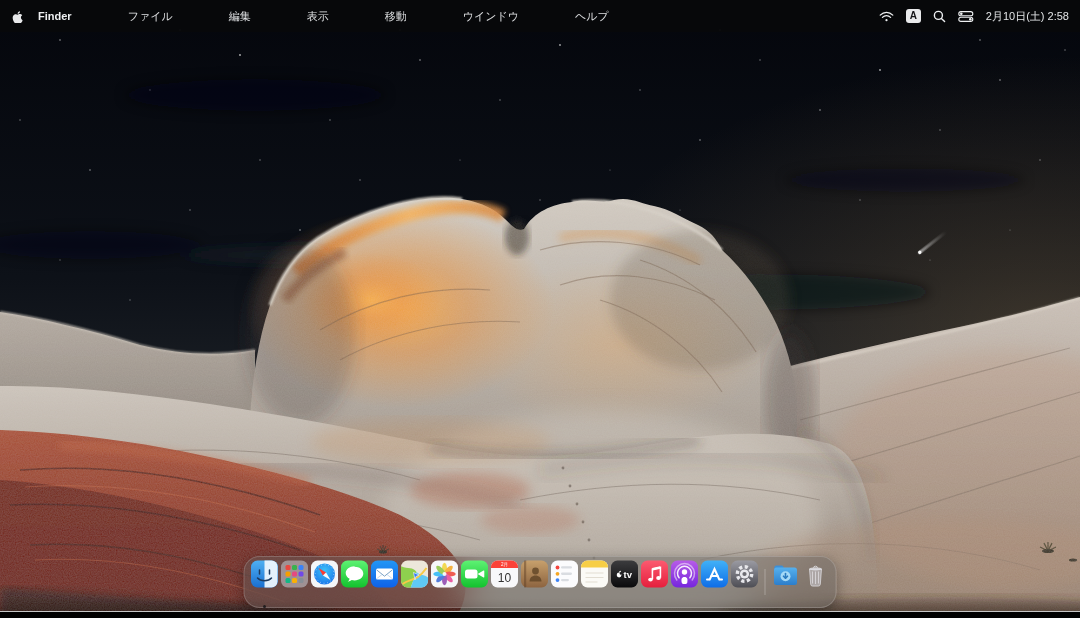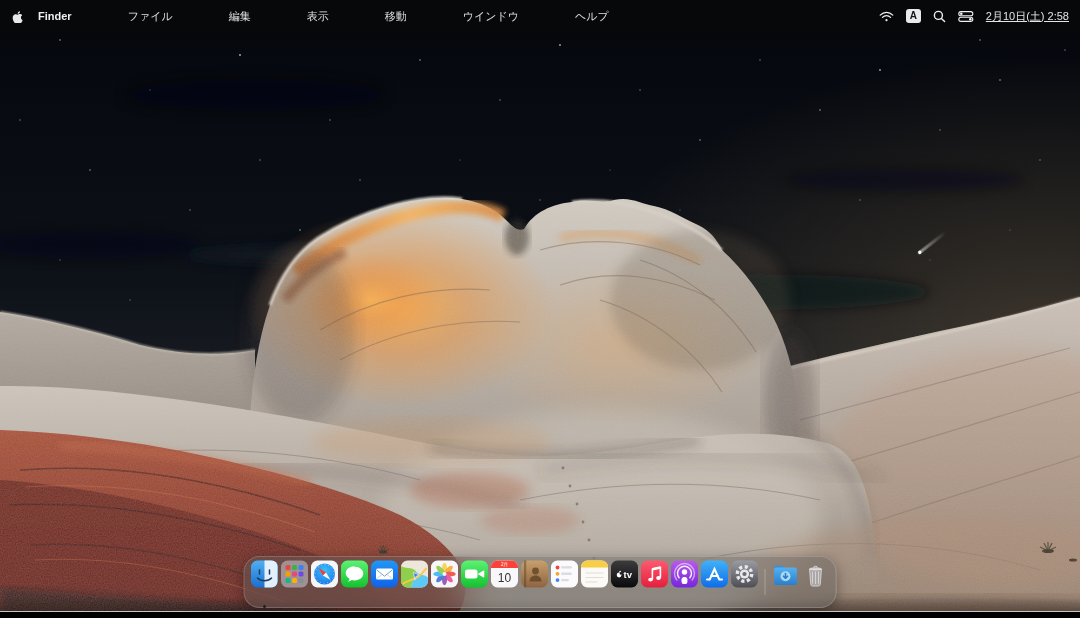--- a/index.html
+++ b/index.html
@@ -20,21 +20,21 @@
   .mb-left{display:flex;align-items:center;height:100%;}
   .mb-left .apple{display:flex;align-items:center;margin-right:15px;}
   .mb-app{font-weight:700;margin-right:16px;}
   .mb-item{margin-right:16px;opacity:.93;font-weight:400;white-space:nowrap;margin-left:40px;}
   .mb-right{display:flex;align-items:center;height:100%;gap:12px;}
   .ime-box{
     width:15px;height:14px;border-radius:3px;background:#e9eaec;color:#141417;
     font-size:10px;font-weight:700;display:flex;align-items:center;justify-content:center;
     line-height:1;
   }
-  .mb-clock{white-space:nowrap;opacity:.95;text-decoration:underline;}
+  .mb-clock{white-space:nowrap;opacity:.95;}
   
   .dock{
     position:absolute;left:50%;transform:translateX(-50%);bottom:10px;z-index:20;
     display:flex;align-items:center;
     padding:3px 5px;border-radius:16px;
     background:rgba(96,92,90,0.42);
     border:1px solid rgba(255,255,255,0.18);
     backdrop-filter:blur(18px);
     box-shadow:0 4px 14px rgba(0,0,0,0.35);
   }

